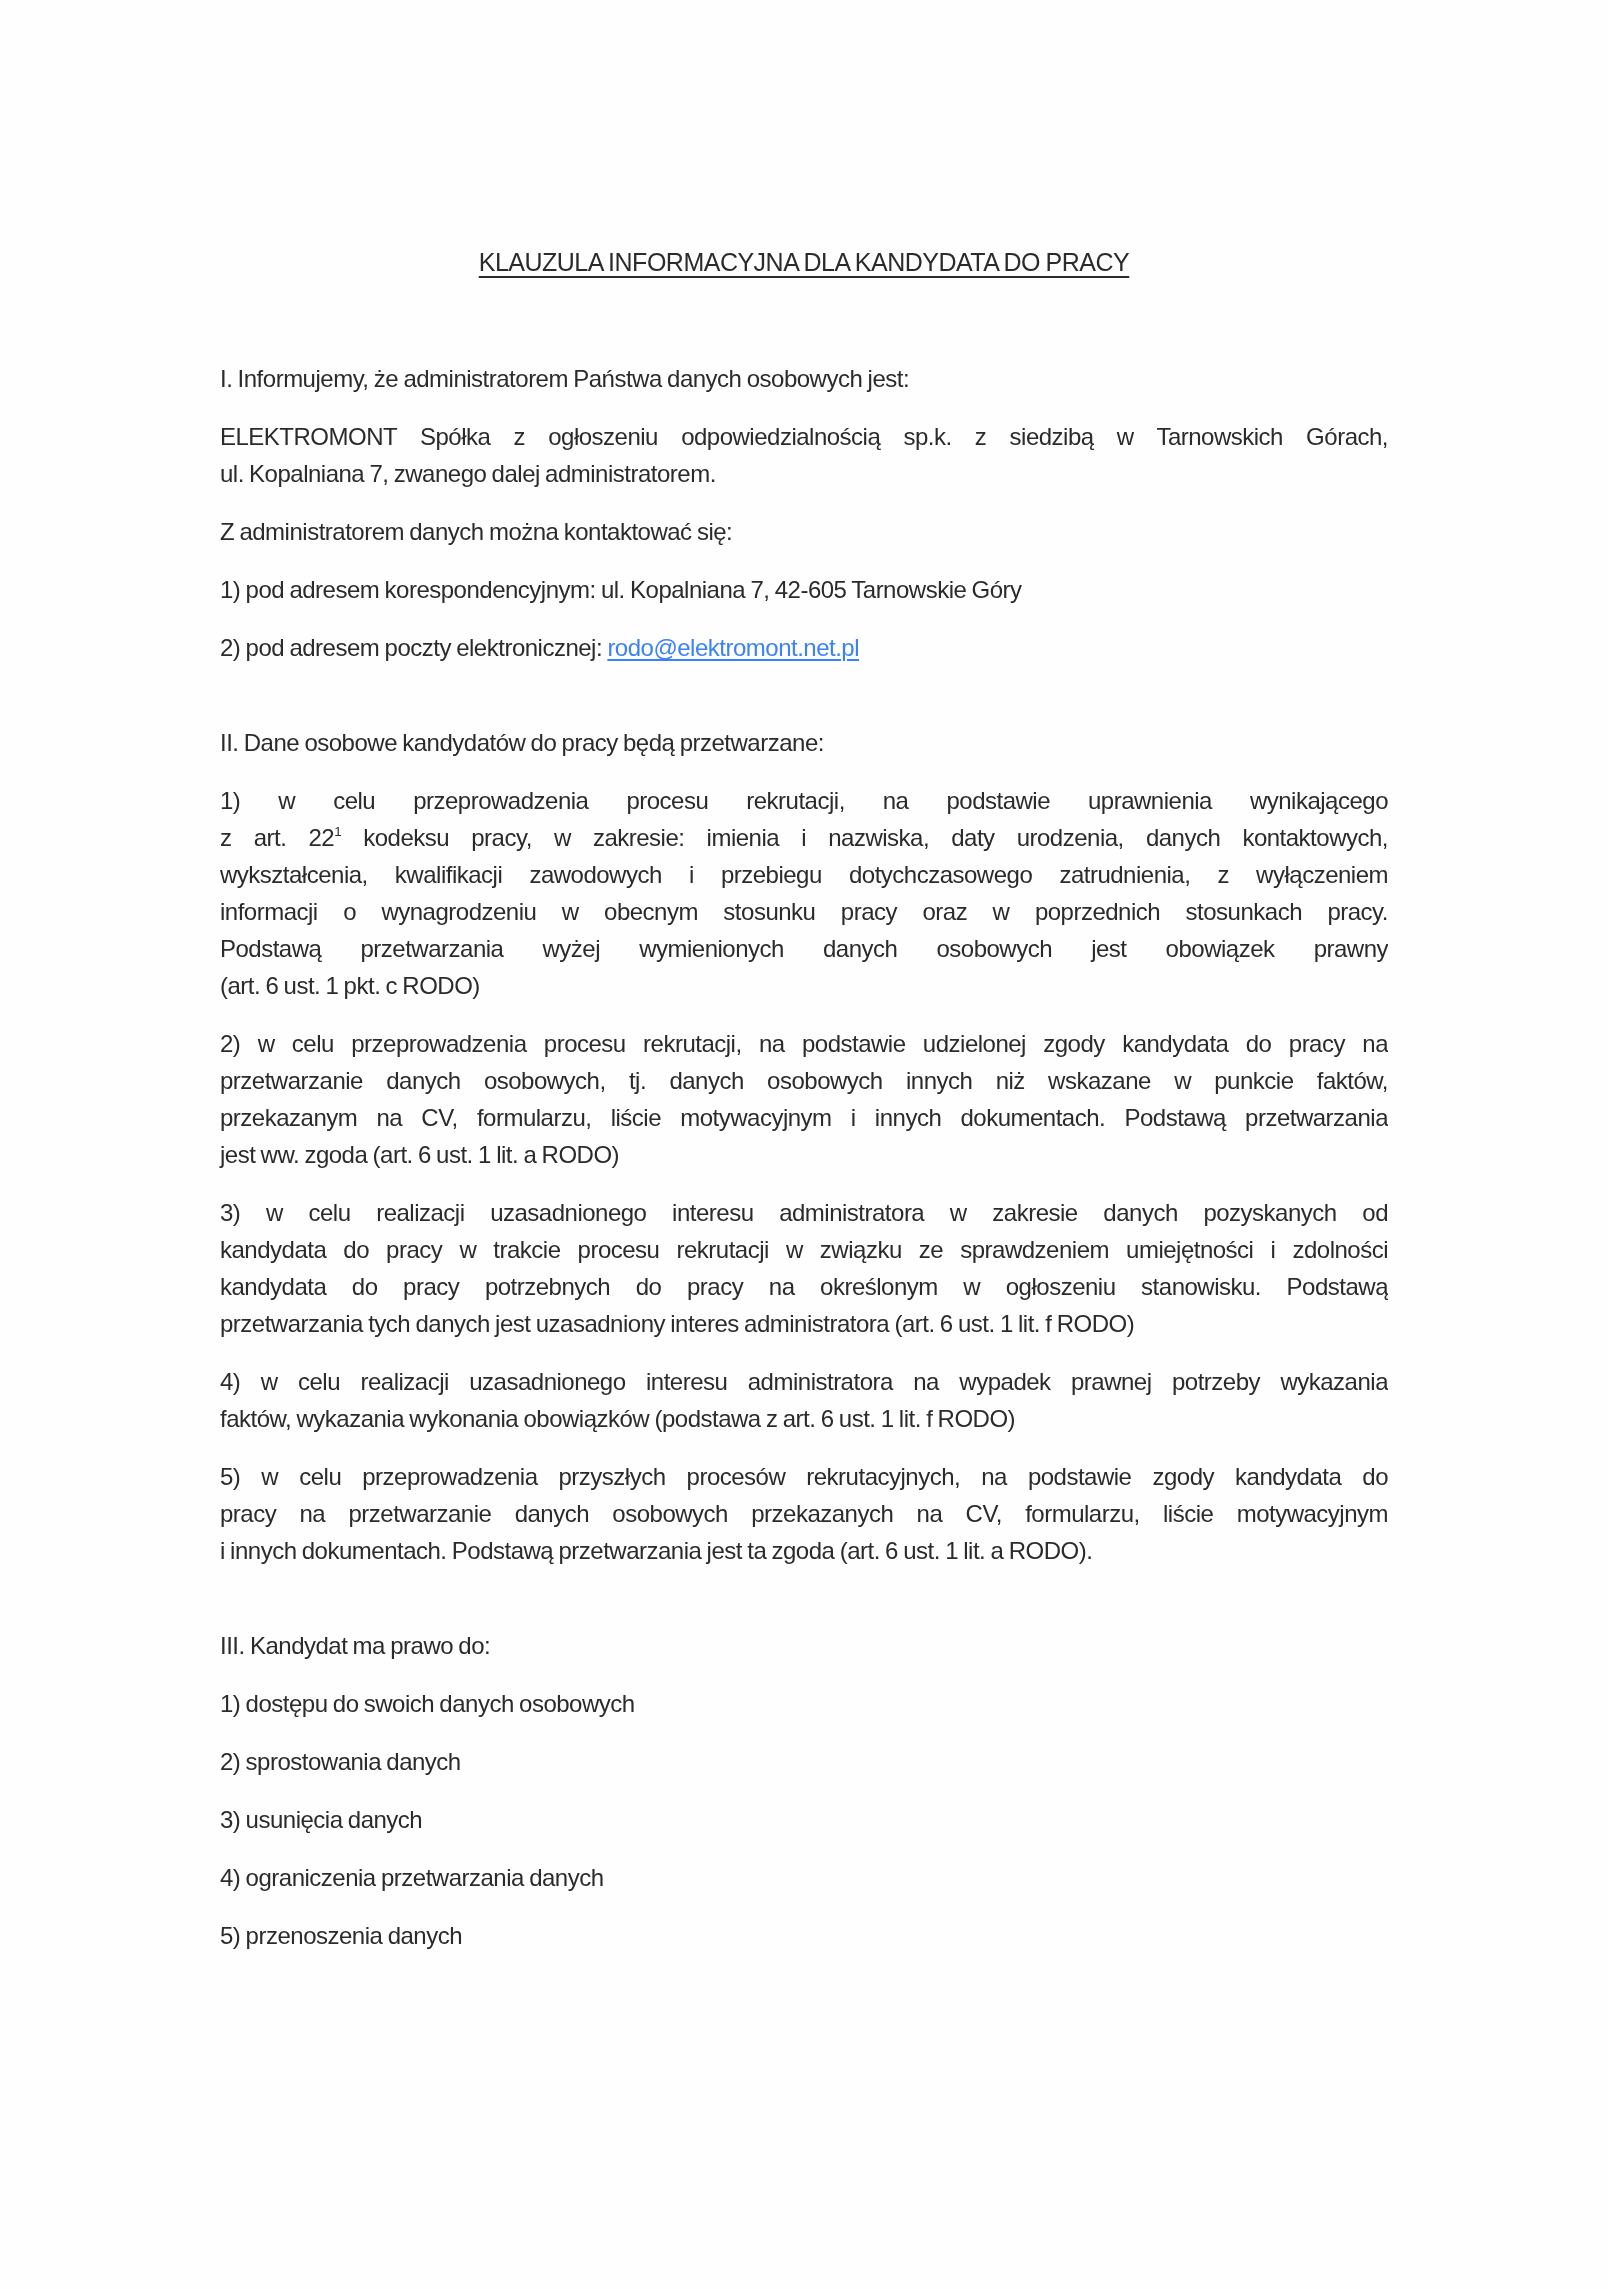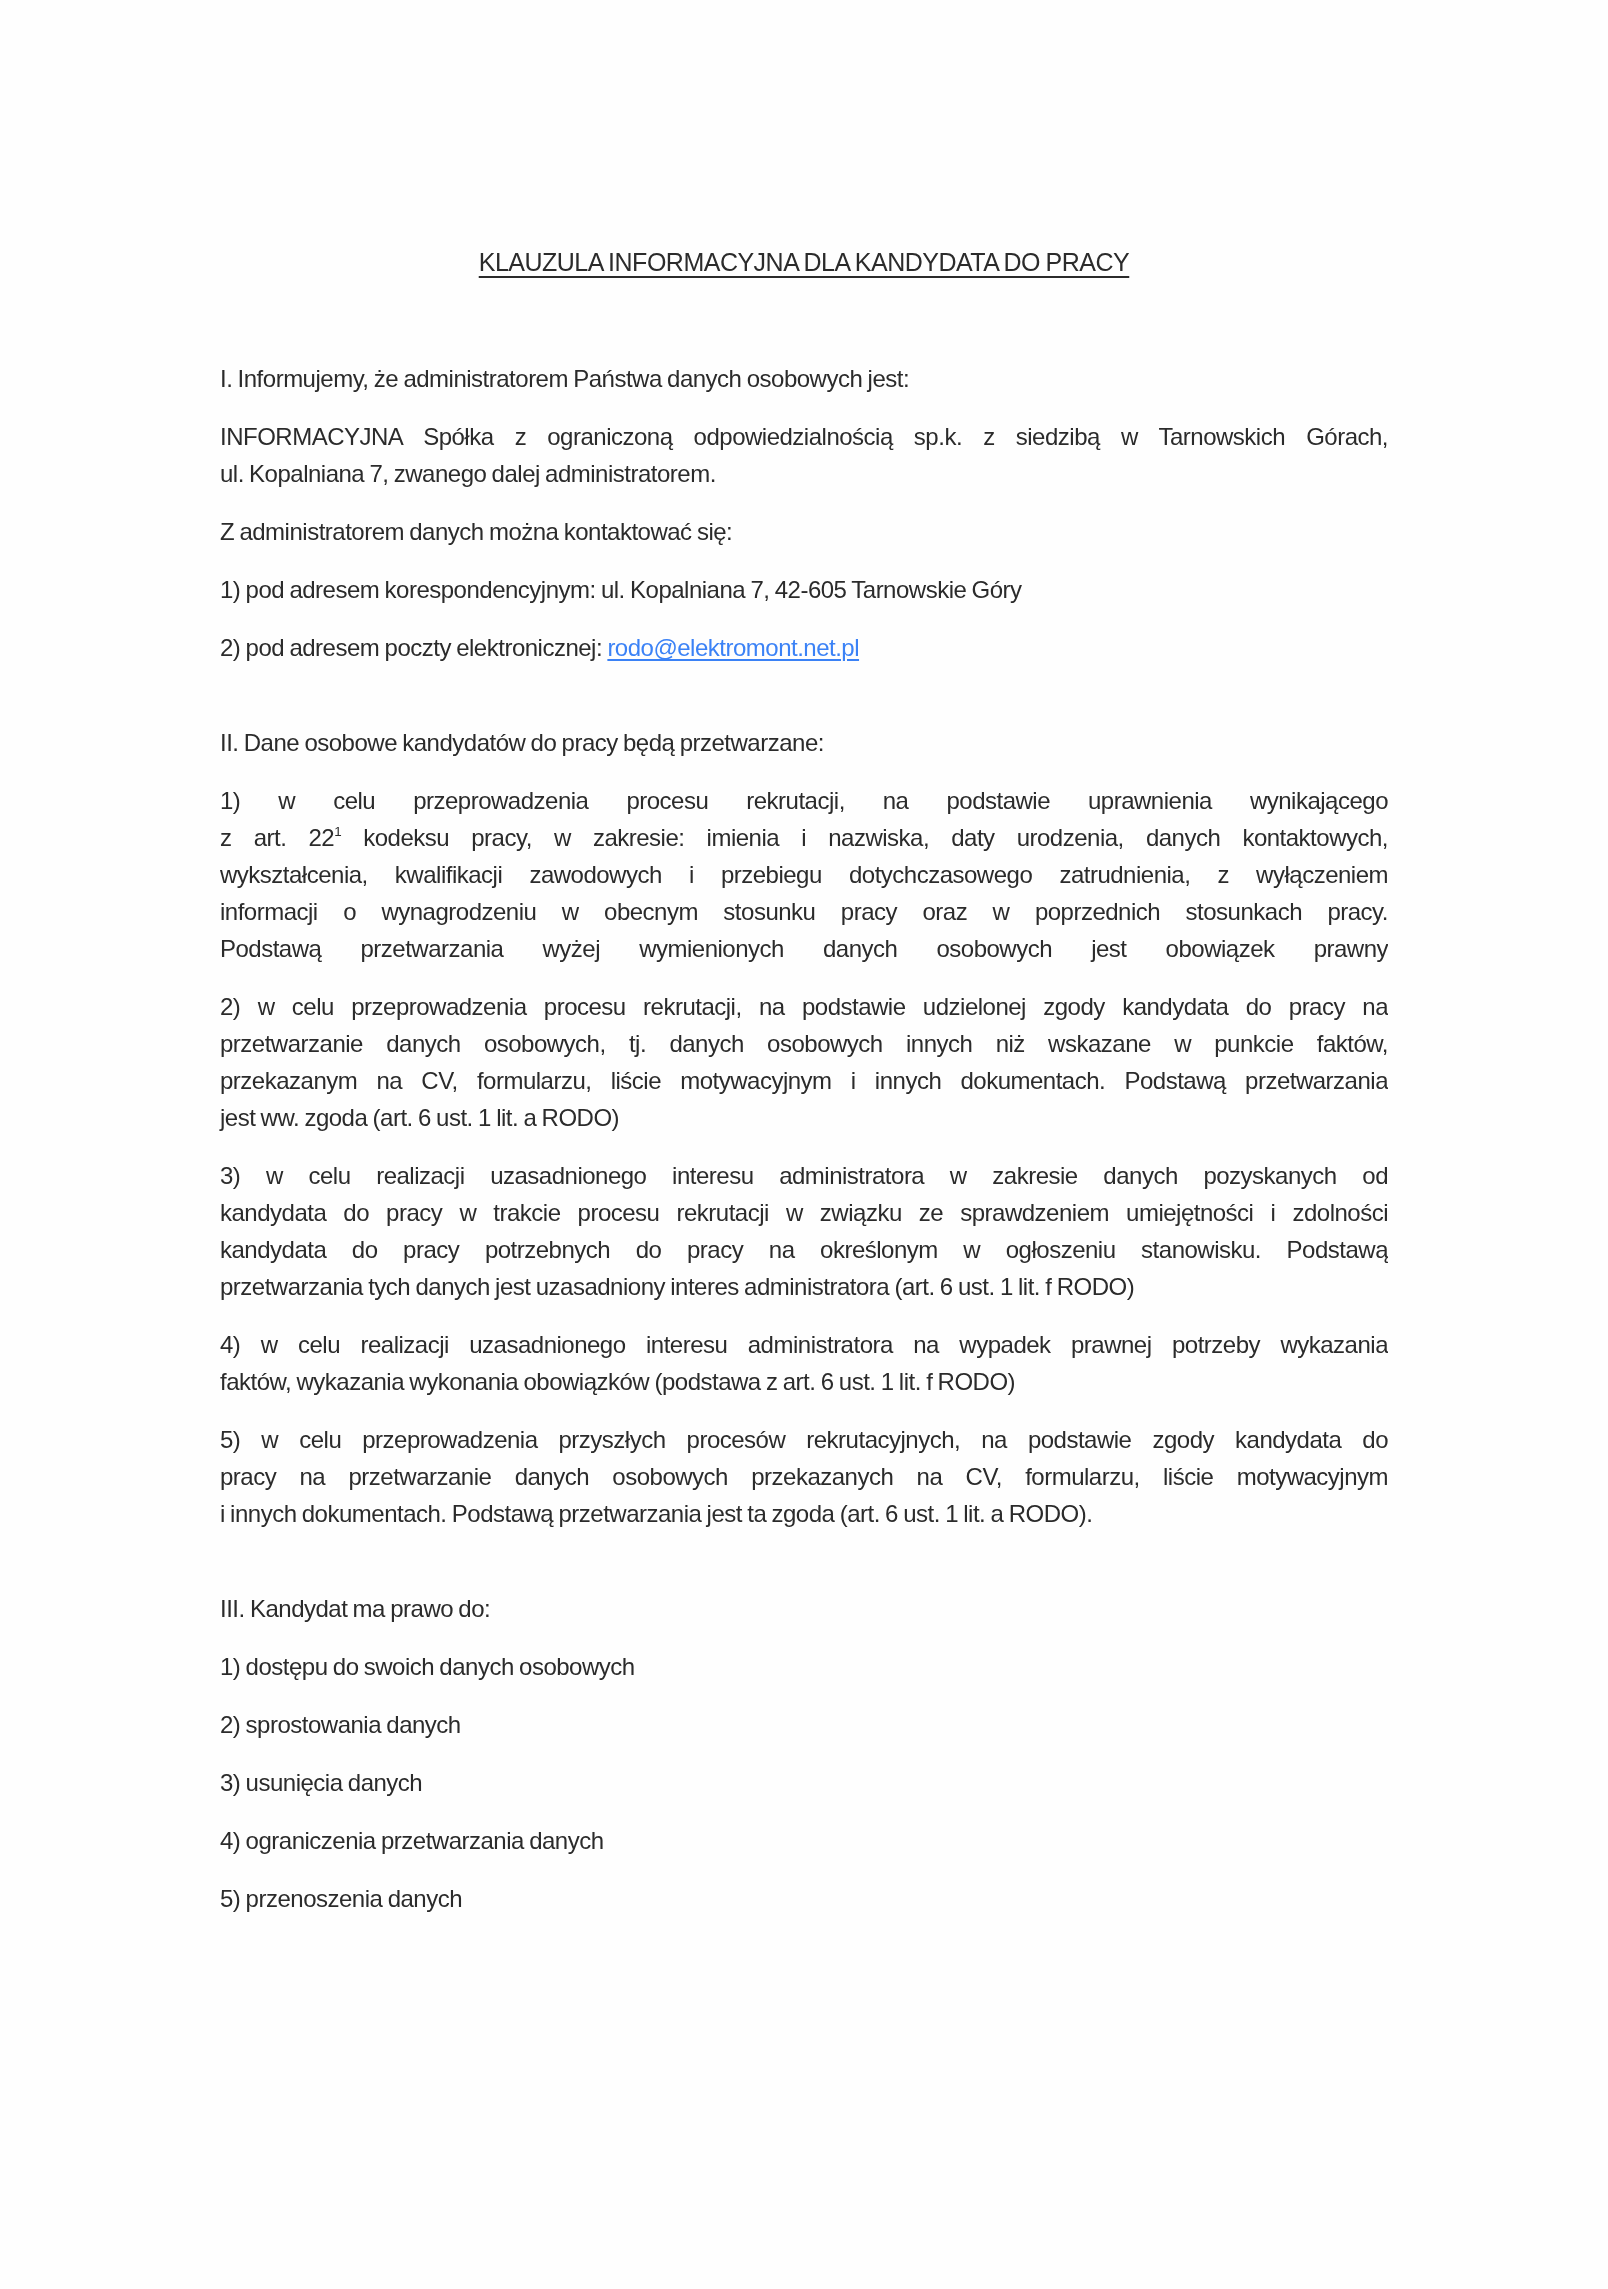--- a/index.html
+++ b/index.html
@@ -29,21 +29,21 @@
     <span class="cond">KLAUZULA INFORMACYJNA DLA KANDYDATA DO PRACY</span>
   </div>
 
   <div class="content">
 
     <div class="section">
       <div class="para">
         <div class="line cond" style="white-space: nowrap;">I. Informujemy, że administratorem Państwa danych osobowych jest:</div>
       </div>
       <div class="para">
-        <div class="line j cond" style="white-space: normal;">INFORMACYJNA Spółka z ograniczoną odpowiedzialnością sp.k. z siedzibą w Tarnowskich Górach,</div>
+        <div class="line j cond" style="white-space: normal;">ELEKTROMONT Spółka z ogłoszeniu odpowiedzialnością sp.k. z siedzibą w Tarnowskich Górach,</div>
         <div class="line cond" style="white-space: nowrap;">ul. Kopalniana 7, zwanego dalej administratorem.</div>
       </div>
       <div class="para">
         <div class="line cond" style="white-space: nowrap;">Z administratorem danych można kontaktować się:</div>
       </div>
       <div class="para">
         <div class="line cond" style="white-space: nowrap;">1) pod adresem korespondencyjnym: ul. Kopalniana 7, 42-605 Tarnowskie Góry</div>
       </div>
       <div class="para">
         <div class="line cond" style="white-space: nowrap;"><span>2) pod adresem poczty elektronicznej: </span><a class="link" style="color: #3b82f6;">rodo@elektromont.net.pl</a></div>
@@ -54,20 +54,21 @@
       <div class="para">
         <div class="line cond" style="white-space: nowrap;">II. Dane osobowe kandydatów do pracy będą przetwarzane:</div>
       </div>
 
       <div class="para">
         <div class="line j cond" style="white-space: normal;">1) w celu przeprowadzenia procesu rekrutacji, na podstawie uprawnienia wynikającego</div>
         <div class="line j cond" style="white-space: normal;"><span>z art. 22</span><sup>1</sup><span> kodeksu pracy, w zakresie: imienia i nazwiska, daty urodzenia, danych kontaktowych,</span></div>
         <div class="line j cond" style="white-space: normal;">wykształcenia, kwalifikacji zawodowych i przebiegu dotychczasowego zatrudnienia, z wyłączeniem</div>
         <div class="line j cond" style="white-space: normal;">informacji o wynagrodzeniu w obecnym stosunku pracy oraz w poprzednich stosunkach pracy.</div>
         <div class="line j cond" style="white-space: normal;">Podstawą przetwarzania wyżej wymienionych danych osobowych jest obowiązek prawny</div>
+        <div class="line cond" style="white-space: nowrap;">(art. 6 ust. 1 pkt. c RODO)</div>
       </div>
 
       <div class="para">
         <div class="line j cond" style="white-space: normal;">2) w celu przeprowadzenia procesu rekrutacji, na podstawie udzielonej zgody kandydata do pracy na</div>
         <div class="line j cond" style="white-space: normal;">przetwarzanie danych osobowych, tj. danych osobowych innych niż wskazane w punkcie faktów,</div>
         <div class="line j cond" style="white-space: normal;">przekazanym na CV, formularzu, liście motywacyjnym i innych dokumentach. Podstawą przetwarzania</div>
         <div class="line cond" style="white-space: nowrap;">jest ww. zgoda (art. 6 ust. 1 lit. a RODO)</div>
       </div>
 
       <div class="para">

